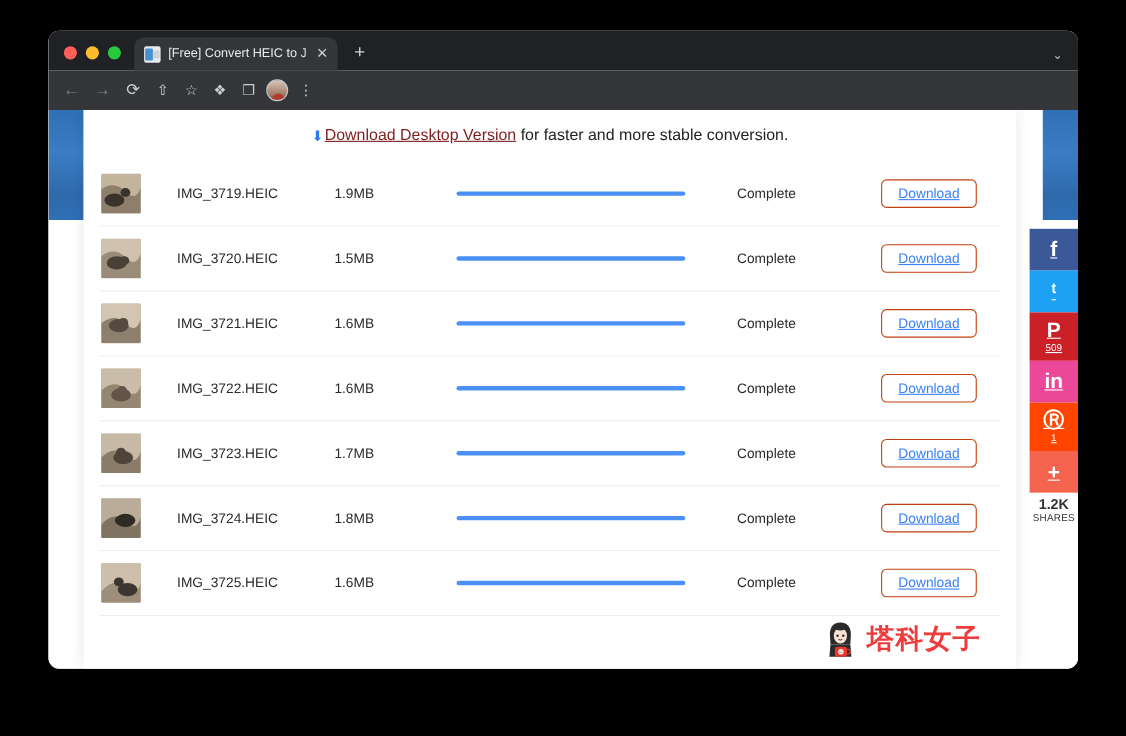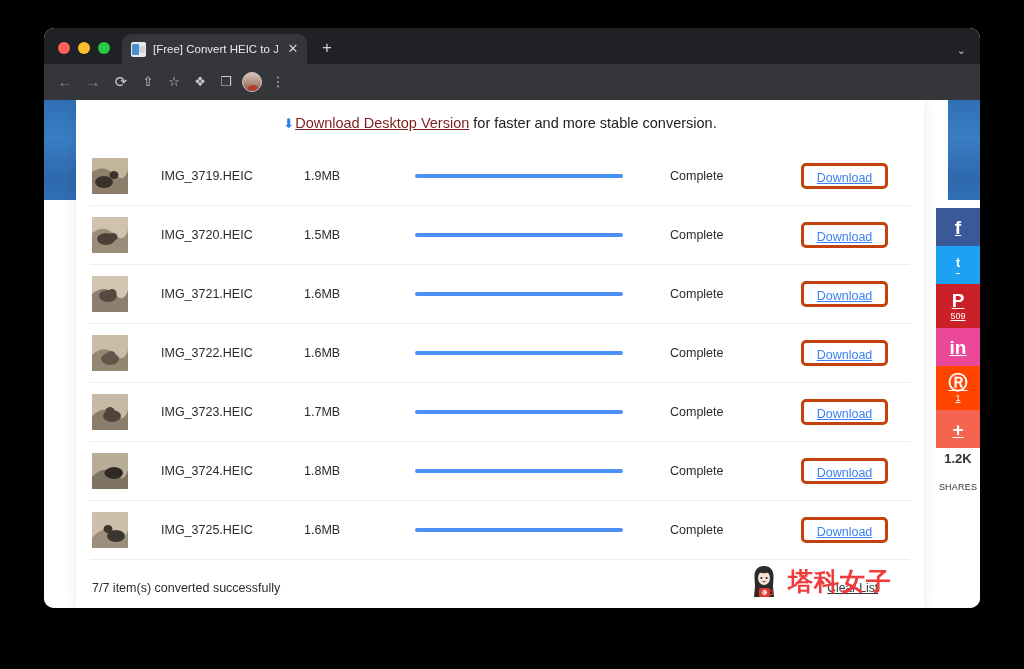--- a/index.html
+++ b/index.html
@@ -281,21 +281,21 @@
     flex: 1 1 auto;
     font-size: 12.5px;
     color: #2b2b2b;
     padding-left: 5px;
   }
   .dl-btn {
     flex: 0 0 auto;
     width: 87px;
     height: 26px;
     margin-right: 22px;
-    border: 3px solid #c2410c;
+    border: 1px solid #c2410c;
     border-radius: 5px;
     color: #3b82f6;
     font-size: 12.5px;
     line-height: 24px;
     text-align: center;
     background: #fff;
   }
 
   
   #list-footer {
@@ -368,21 +368,21 @@
   .share-btn.linkedin  { background: #ec4899; }
   .share-btn.reddit    { background: #ff4500; height: 44px; }
   .share-btn.more      { background: #f4644f; }
   #share-total {
     padding: 4px 0 6px;
     text-align: center;
     color: #333;
     background: #fff;
   }
   #share-total .num { font-size: 13px; font-weight: bold; display: block; line-height: 1.15; }
-  #share-total .lbl { font-size: 9px; letter-spacing: 0.2px; display: block; line-height: 1.1; margin-top: 16px; }
+  #share-total .lbl { font-size: 9px; letter-spacing: 0.2px; display: block; line-height: 1.1; }
 </style>
 </head>
 <body>
 
 <div id="browser-window">
 
   <div id="tab-strip">
     <div class="traffic-lights">
       <div class="light red"></div>
       <div class="light yellow"></div>
@@ -541,24 +541,20 @@
             <span class="fname">IMG_3725.HEIC</span>
             <span class="fsize">1.6MB</span>
             <span class="progress-wrap">
               <span class="progress-track" style="width: 208px;"></span>
             </span>
             <span class="fstatus">Complete</span>
             <a class="dl-btn" href="#">Download</a>
           </div>
         </div>
 
-      <div id="list-footer">
-        <span id="convert-summary">7/7 item(s) converted successfully</span>
-        <a id="clear-list" href="#">Clear List</a>
-      </div>
 
       <div id="watermark">
         <span id="wm-mascot">
           <svg viewBox="0 0 32 34" width="32" height="34">
             <path d="M16 2 C9 2 6 7 6.5 14 L7 22 L25 22 L25.5 14 C26 7 23 2 16 2 Z" fill="#2b2b2b"></path>
             <ellipse cx="16" cy="14" rx="6" ry="7" fill="#f7e2d4"></ellipse>
             <path d="M10 7 C12 10 20 10 22 7 L22 4 L10 4 Z" fill="#2b2b2b"></path>
             <circle cx="13.4" cy="14" r="1.1" fill="#2b2b2b"></circle>
             <circle cx="18.6" cy="14" r="1.1" fill="#2b2b2b"></circle>
             <path d="M14.4 17.2 q1.6 1.4 3.2 0" stroke="#2b2b2b" stroke-width="0.9" fill="none"></path>

